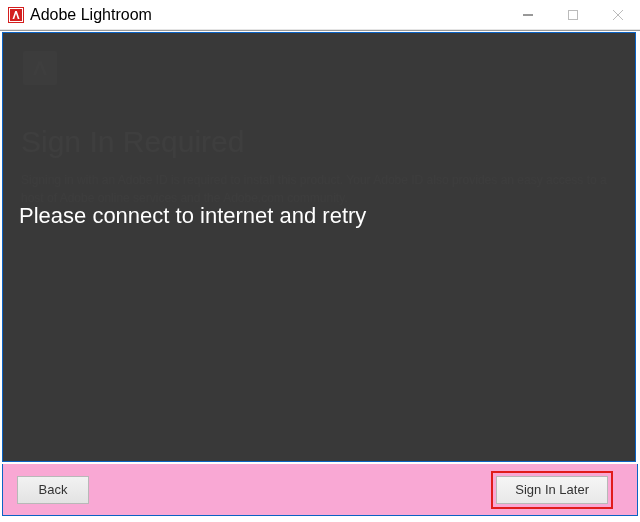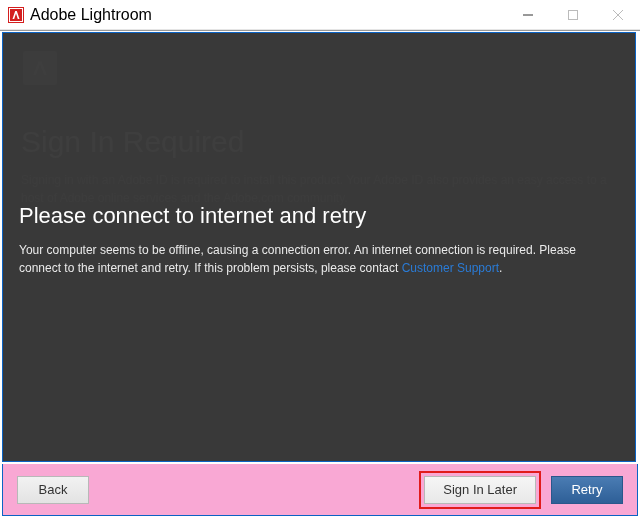--- a/index.html
+++ b/index.html
@@ -182,27 +182,23 @@
       <svg width="22" height="22" viewBox="0 0 16 16" style="opacity:.4">
         <path d="M3 13 L7 3 L9 3 L13 13 L11 13 L8 5.5 L5 13 Z" fill="#888"></path>
       </svg>
     </div>
     <div class="bg-heading">Sign In Required</div>
     <div class="bg-body">Signing in with an Adobe ID is required to install this product. Your Adobe ID also provides an easy access to a host of Adobe online services and the Adobe.com community.</div>
   </div>
 
   <div class="overlay">
     <div class="ov-heading">Please connect to internet and retry</div>
-    <div class="ov-body">
-      <span>Your computer seems to be offline, causing a connection error. An internet connection is required. Please connect to the internet and retry. If this problem persists, please contact </span><a href="#">Customer Support</a><span>.</span>
-    </div>
   </div>
 
   <div class="footer">
     <div class="btn btn-back">Back</div>
     <div class="spacer"></div>
     <div class="highlight-box">
       <div class="btn btn-signinlater">Sign In Later</div>
     </div>
-    <div class="btn btn-retry">Retry</div>
   </div>
 
 </div>
 
 </body></html>

